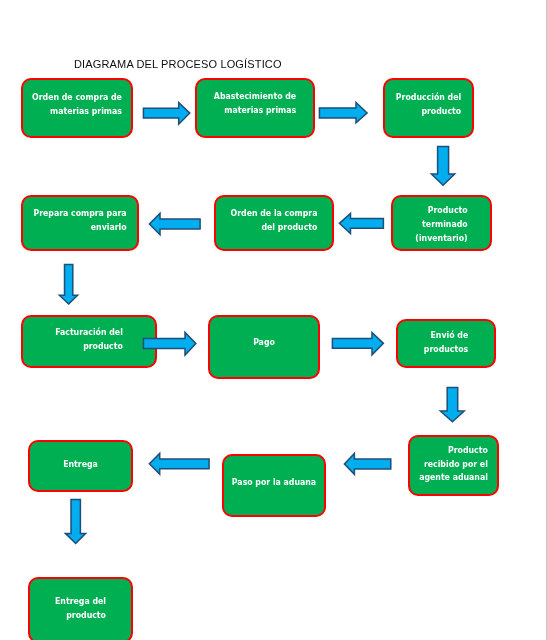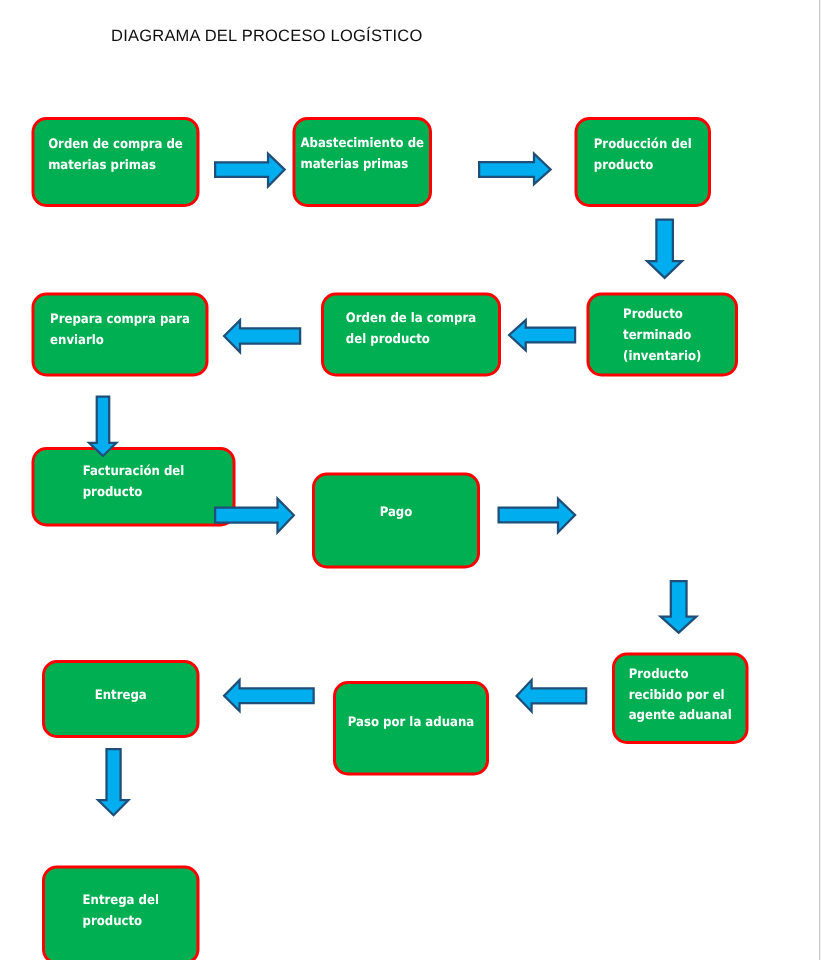--- a/index.html
+++ b/index.html
@@ -8,46 +8,46 @@
     width:547px;height:640px;overflow:hidden;background:#ffffff;
     font-family:"Liberation Sans",sans-serif;
     --node-fill:#00AF52; --node-border:#FF0000;
     --arrow-fill:#00AEEF; --arrow-border:#1F4E79;
     --node-text:#FFFFFF; --title-text:#0F0F0F;
   }
   #canvas{position:relative;width:547px;height:640px;background:#fff;-webkit-font-smoothing:antialiased;}
   .edge-line{position:absolute;top:0;width:1.5px;height:640px;background:#c9c9cb;}
   .title{
     position:absolute;color:var(--title-text);font-family:"Liberation Sans",sans-serif;
-    font-size:11px;font-weight:400;white-space:nowrap;letter-spacing:0.15px;
+    font-size:11px;font-weight:400;white-space:nowrap;letter-spacing:0.15px;margin-top:40px;
   }
   .node{
     position:absolute;box-sizing:border-box;
     background:var(--node-fill);border:2.6px solid var(--node-border);border-radius:10px;
-    display:flex;align-items:center;justify-content:center;text-align:left;
+    display:flex;align-items:center;justify-content:center;text-align:right;
     color:var(--node-text);font-family:"DejaVu Sans",sans-serif;font-stretch:condensed;font-weight:700;
     font-size:8.7px;line-height:13.8px;
   }
   .node .lbl{display:block;padding:0 2px;white-space:pre-line;transform:translateY(var(--dy,0px));opacity:.999;}
   .arrow{position:absolute;display:block;overflow:visible;}
 </style>
 </head>
 <body style="--node-fill: #00AF52; --node-border: #FF0000; --arrow-fill: #00AEEF; --arrow-border: #1F4E79; --node-text: #FFFFFF; --title-text: #0F0F0F;">
 
 <div id="canvas">
 
   <div class="edge-line" style="left:545.5px"></div>
 
   <div class="title" style="left:74px;top:18px">DIAGRAMA DEL PROCESO LOGÍSTICO</div>
 
   <div class="node" style="left:21px;top:78px;width:112px;height:60px;--dy:-3.3px">
       <span class="lbl">Orden de compra de
 materias primas</span>
     </div>
-  <div class="node" style="left:195px;top:78px;width:93px;height:60px;--dy:-4.2px">
+  <div class="node" style="left:195px;top:78px;width:120px;height:60px;--dy:-4.2px">
       <span class="lbl">Abastecimiento de
 materias primas</span>
     </div>
   <div class="node" style="left:383px;top:78px;width:91px;height:60px;--dy:-3.4px">
       <span class="lbl">Producción del
 producto</span>
     </div>
 
   <div class="node" style="left:21px;top:195px;width:118px;height:56px;--dy:-1.6px">
       <span class="lbl">Prepara compra para
@@ -56,26 +56,30 @@
   <div class="node" style="left:214px;top:195px;width:120px;height:56px;--dy:-2.2px">
       <span class="lbl">Orden de la compra
 del producto</span>
     </div>
   <div class="node" style="left:391px;top:195px;width:101px;height:56px;--dy:1.7px">
       <span class="lbl">Producto
 terminado
 (inventario)</span>
     </div>
 
-  <div class="node" style="left:21px;top:298px;width:136px;height:53px;--dy:-2.4px">
+  <div class="node" style="left:21px;top:315px;width:136px;height:53px;--dy:-2.4px">
       <span class="lbl">Facturación del
 producto</span>
     </div>
   <div class="node" style="left:208px;top:315px;width:112px;height:64px;--dy:-4.2px">
       <span class="lbl">Pago</span>
+    </div>
+  <div class="node" style="left:396px;top:319px;width:100px;height:49px;--dy:-1.2px">
+      <span class="lbl">Envió de
+productos</span>
     </div>
 
   <div class="node" style="left:28px;top:440px;width:105px;height:52px;--dy:-1.2px">
       <span class="lbl">Entrega</span>
     </div>
   <div class="node" style="left:222px;top:454px;width:104px;height:63px;--dy:-2.9px">
       <span class="lbl">Paso por la aduana</span>
     </div>
   <div class="node" style="left:408px;top:435px;width:91px;height:61px;--dy:-0.9px">
       <span class="lbl">Producto

